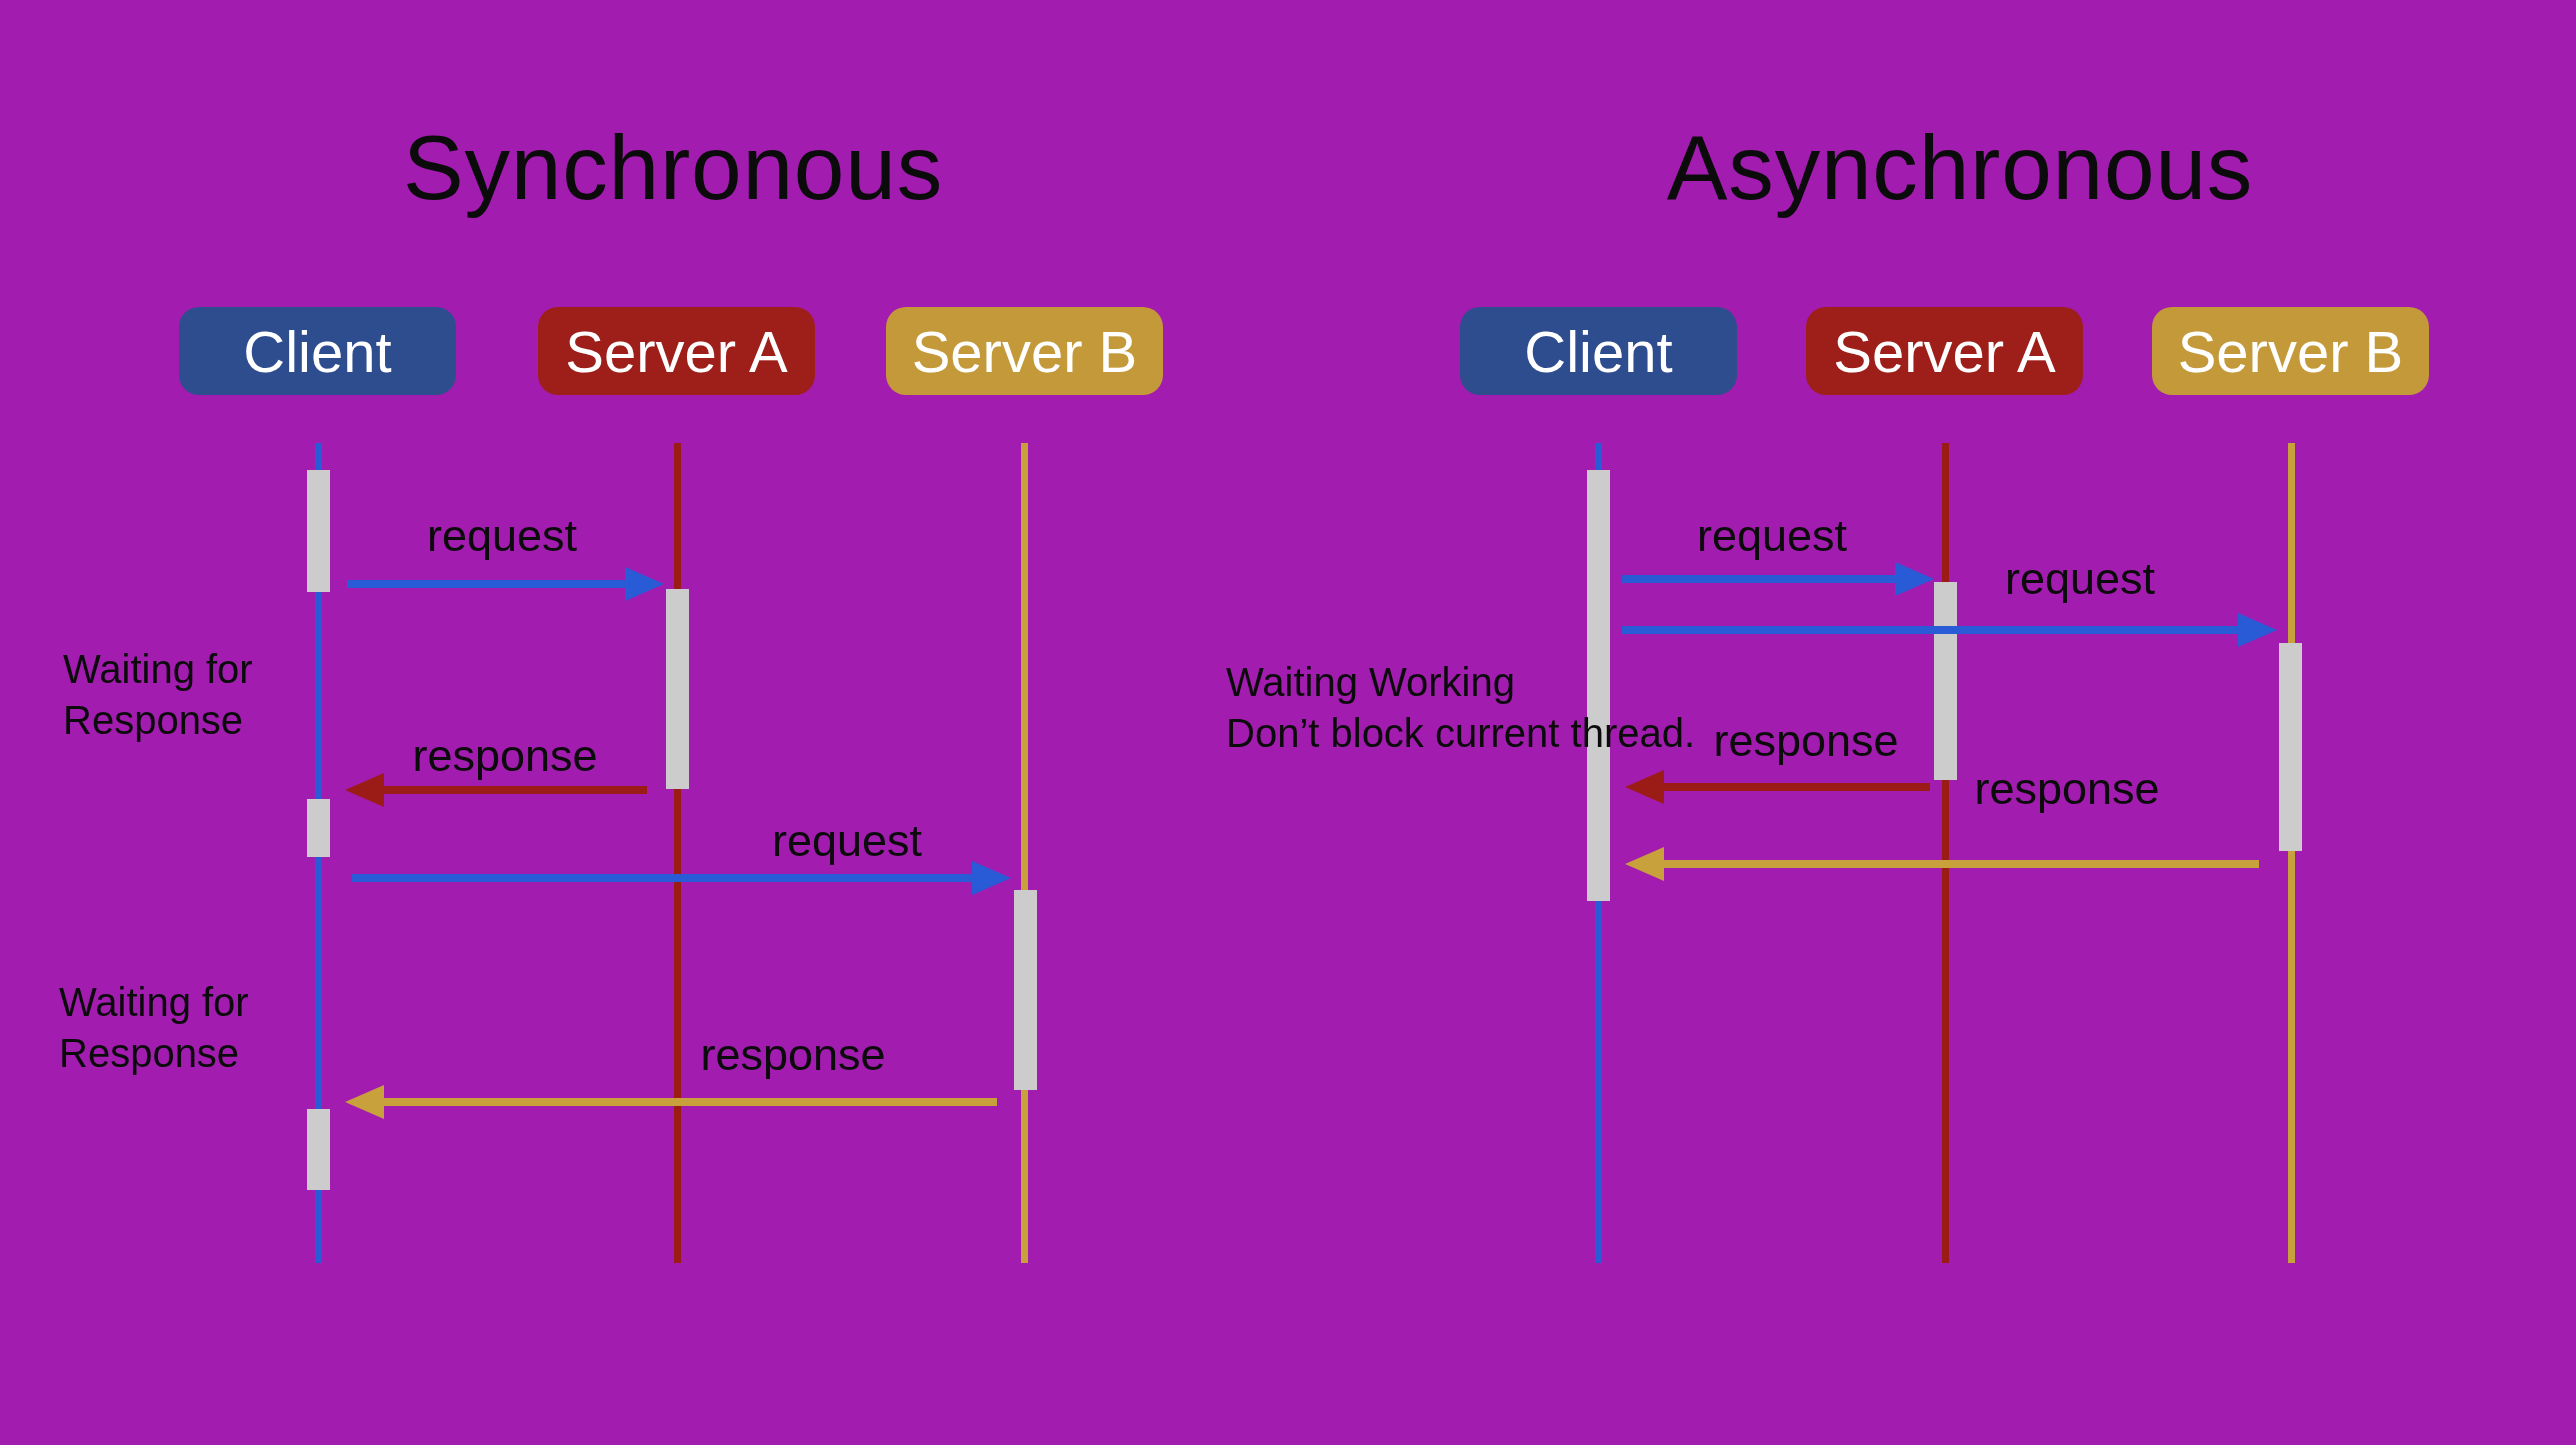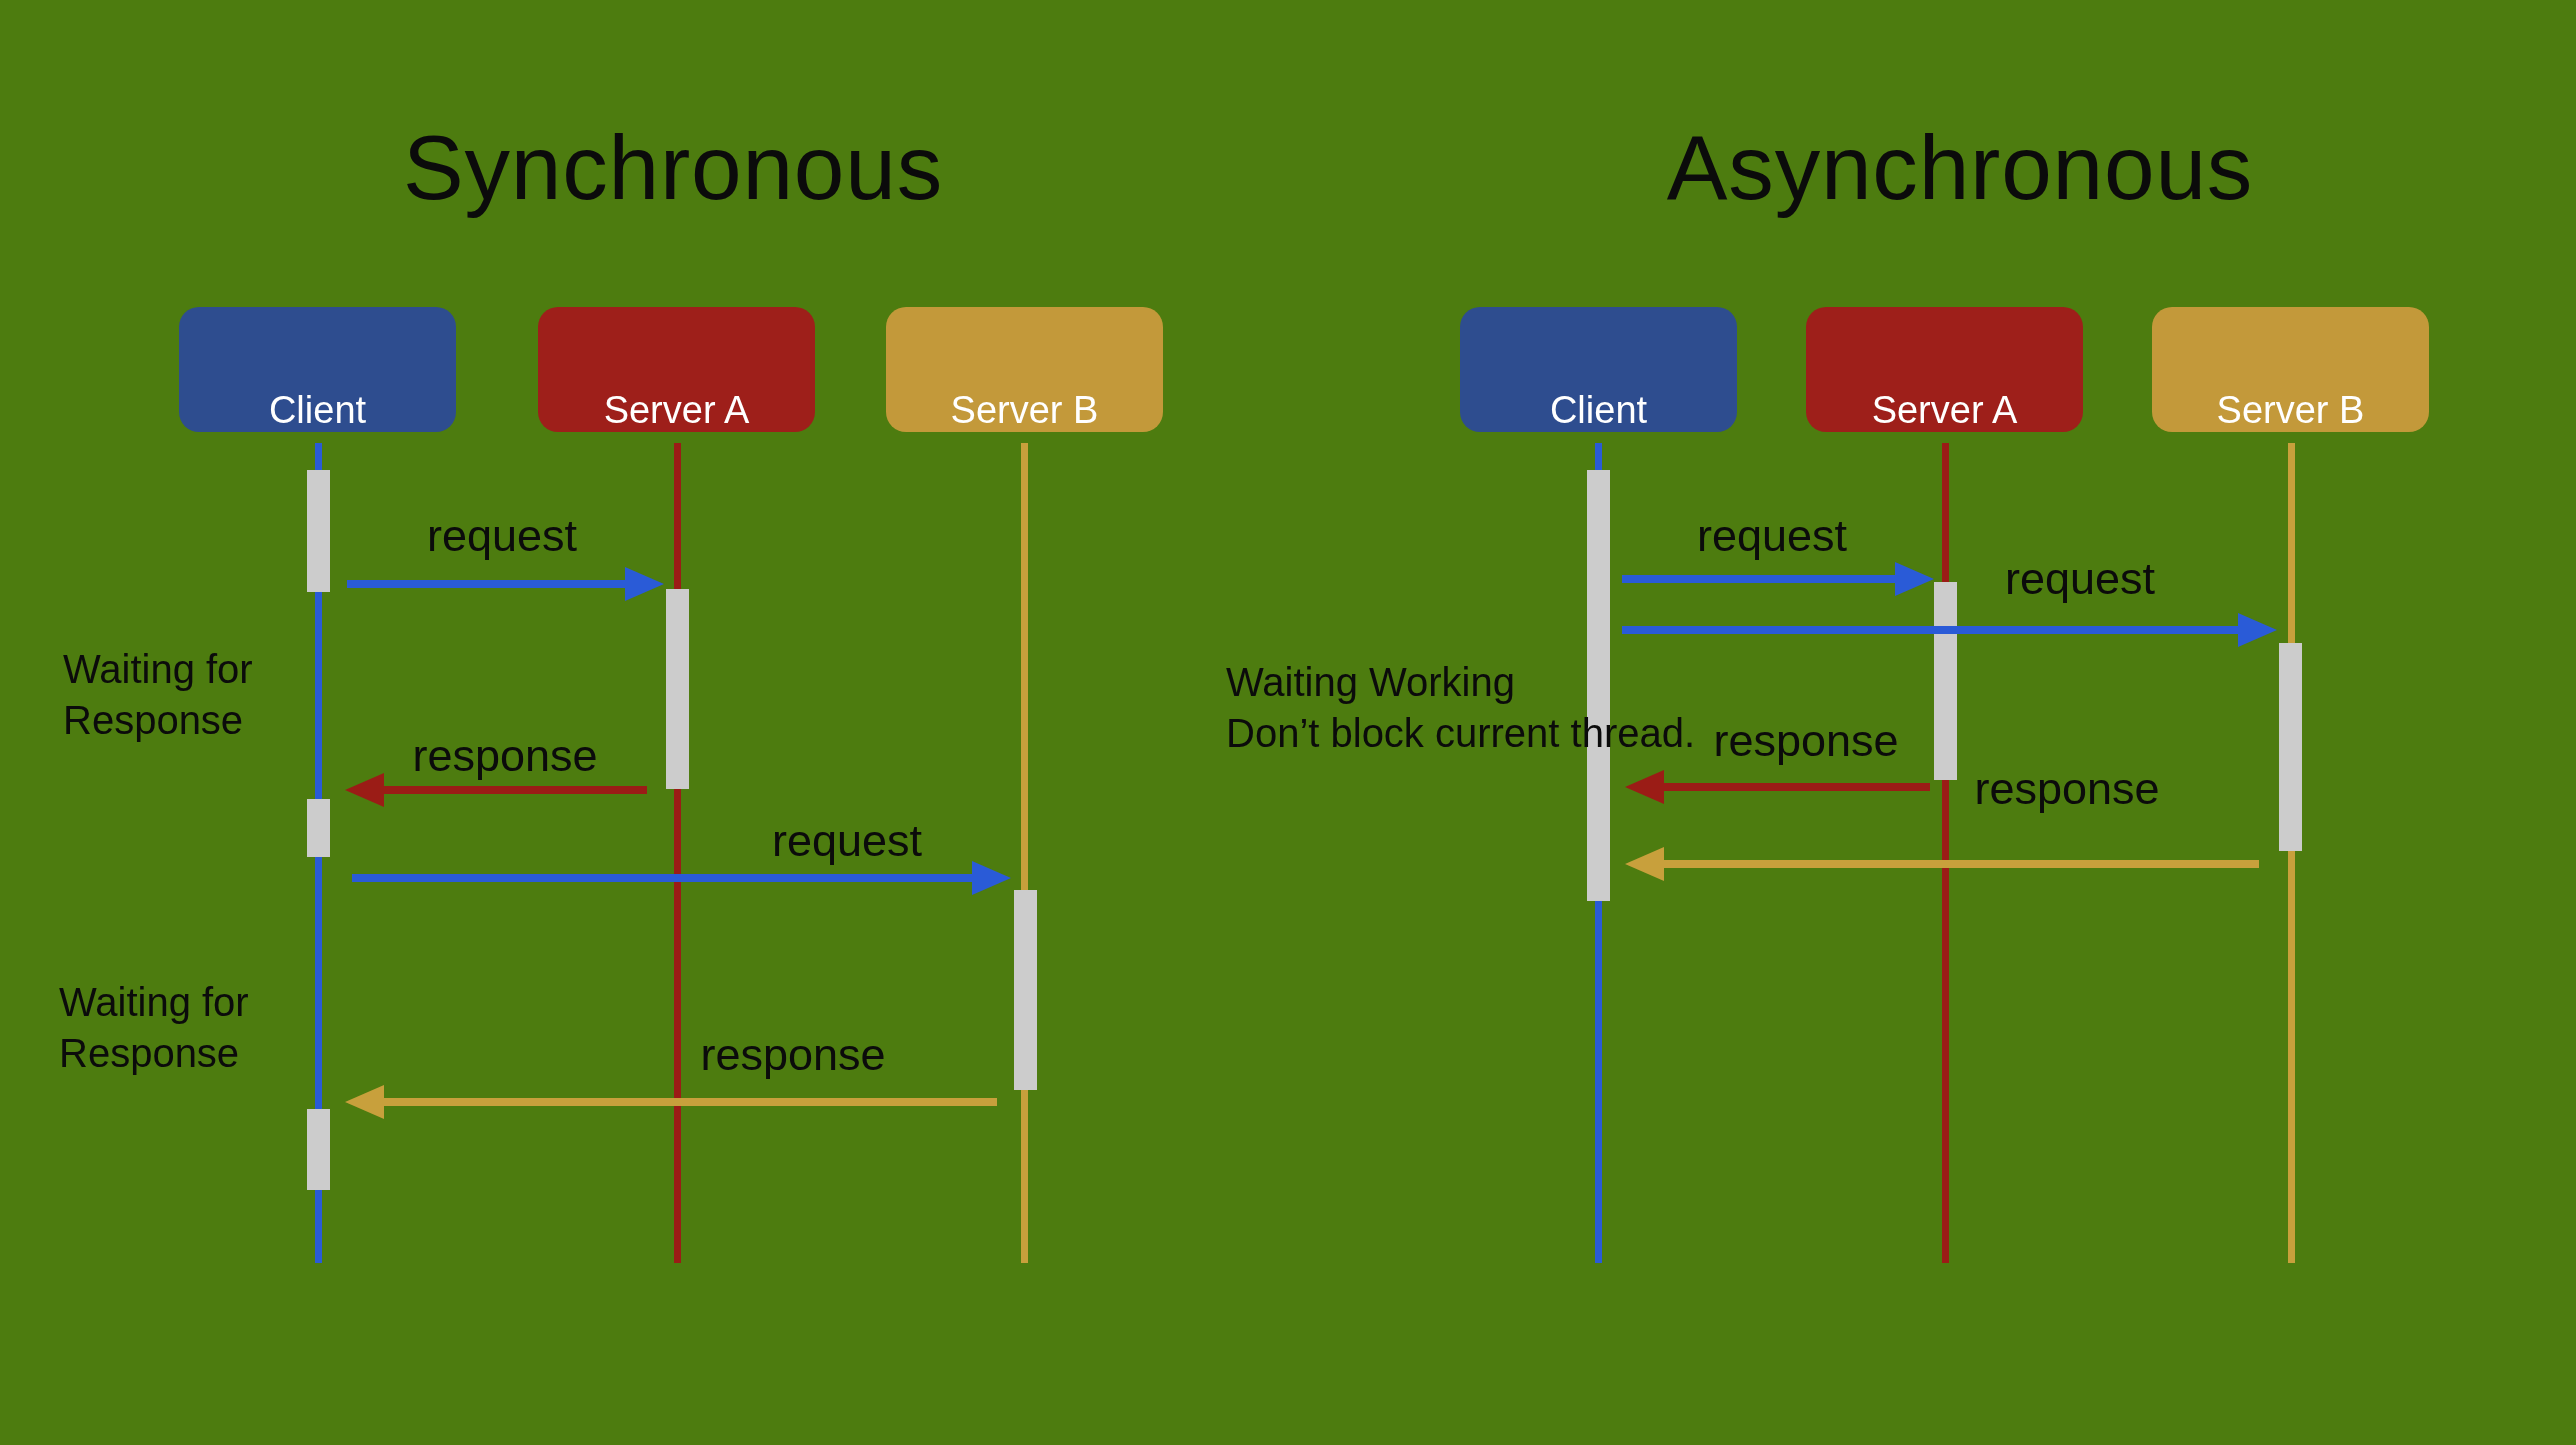--- a/index.html
+++ b/index.html
@@ -6,42 +6,42 @@
     margin: 0;
     padding: 0;
     background: #ffffff;
     font-family: "Liberation Sans", sans-serif;
     color: var(--text, #111);
   }
   #canvas {
     position: relative;
     width: 2576px;
     height: 1445px;
-    background: #4d7c0f;
+    background: #a21caf;
     overflow: hidden;
   }
   .title {
     position: absolute;
     transform: translateX(-50%);
     font-size: 91px;
     font-weight: 400;
     color: #0b0b0b;
     white-space: nowrap;
     letter-spacing: 0.8px;
   }
   .actor {
     position: absolute;
     width: 277px;
-    height: 125px;
+    height: 88px;
     border-radius: 20px;
     display: flex;
-    align-items: flex-end;
+    align-items: center;
     justify-content: center;
     color: #ffffff;
-    font-size: 38px;
+    font-size: 58px;
     white-space: nowrap;
   }
   .actor.client   { background: var(--clientBox); }
   .actor.server-a { background: var(--serverABox); }
   .actor.server-b { background: var(--serverBBox); }
   .lifeline {
     position: absolute;
     width: 7px;
     top: 443px;
     height: 820px;

